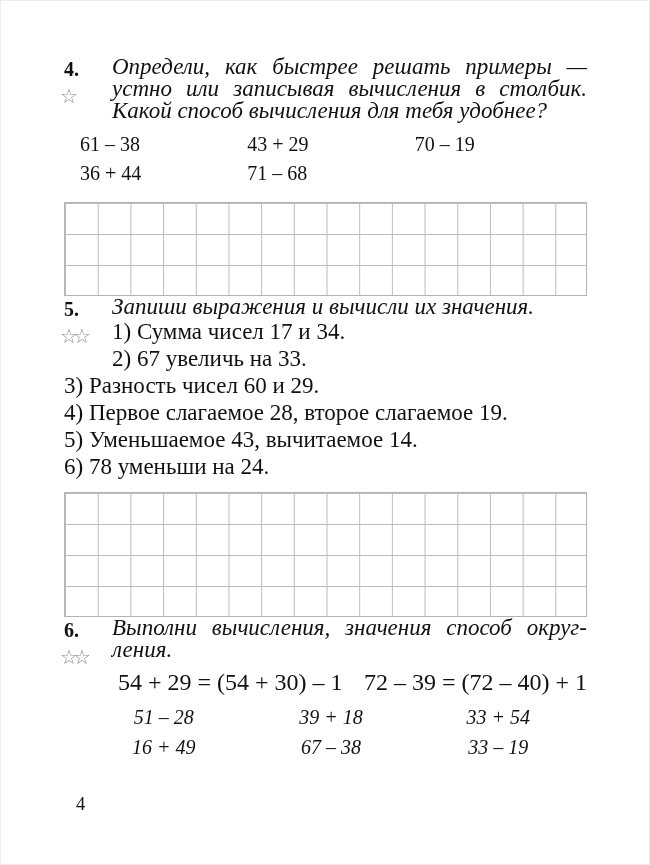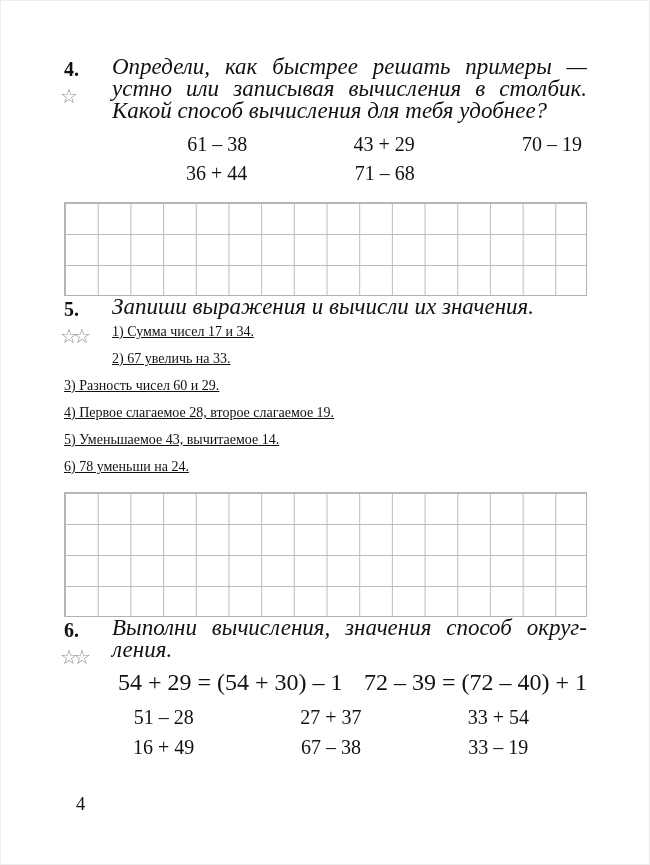--- a/index.html
+++ b/index.html
@@ -44,35 +44,34 @@
     margin-left: -4px;
     white-space: nowrap;
   }
   .task-text {
     font-size: 23px;
     line-height: 22px;
     text-align: justify;
     font-style: italic;
   }
   .task-items p {
-    font-size: 14px;
+    font-size: 23px;
     line-height: 27px;
-    text-decoration: underline;
   }
 
   
   .examples {
     display: grid;
     grid-template-columns: 1fr 1fr 1fr;
     padding: 0 5px 0 16px;
     margin-top: 8px;
     font-size: 20px;
     line-height: 29px;
   }
-  .examples span { text-align: right; }
+  .examples span { text-align: left; }
 
   
   .squares {
     width: 523px;
     border: 1px solid #b3b3b3;
     background-image:
       linear-gradient(to right, #bcbcbc 1px, transparent 1px),
       linear-gradient(to bottom, #bcbcbc 1px, transparent 1px);
     background-size: 32.69px 31px;
   }
@@ -91,20 +90,21 @@
     font-size: 24px;
     line-height: 27px;
   }
   .calc-rows {
     display: grid;
     grid-template-columns: 1fr 1fr 1fr;
     padding: 0 5px 0 16px;
     margin-top: 6px;
     font-size: 20px;
     line-height: 30px;
+    font-style: italic;
   }
   .calc-rows span { text-align: center; }
 
   .page-num {
     position: absolute;
     left: 76px;
     bottom: 50px;
     font-size: 18.5px;
   }
 </style>
@@ -151,21 +151,21 @@
       <span class="task-num">6.</span>
       <span class="stars">☆☆</span>
     </div>
     <p class="task-text">Выполни вычисления, значения способ округ-ления.</p>
     <div class="equations">
       <span>54 + 29 = (54 + 30) – 1</span>
       <span>72 – 39 = (72 – 40) + 1</span>
     </div>
     <div class="calc-rows">
       <span>51 – 28</span>
-      <span>27 + 37</span>
+      <span>39 + 18</span>
       <span>33 + 54</span>
       <span>16 + 49</span>
       <span>67 – 38</span>
       <span>33 – 19</span>
     </div>
   </section>
 
   <div class="page-num">4</div>
 </div>
 

